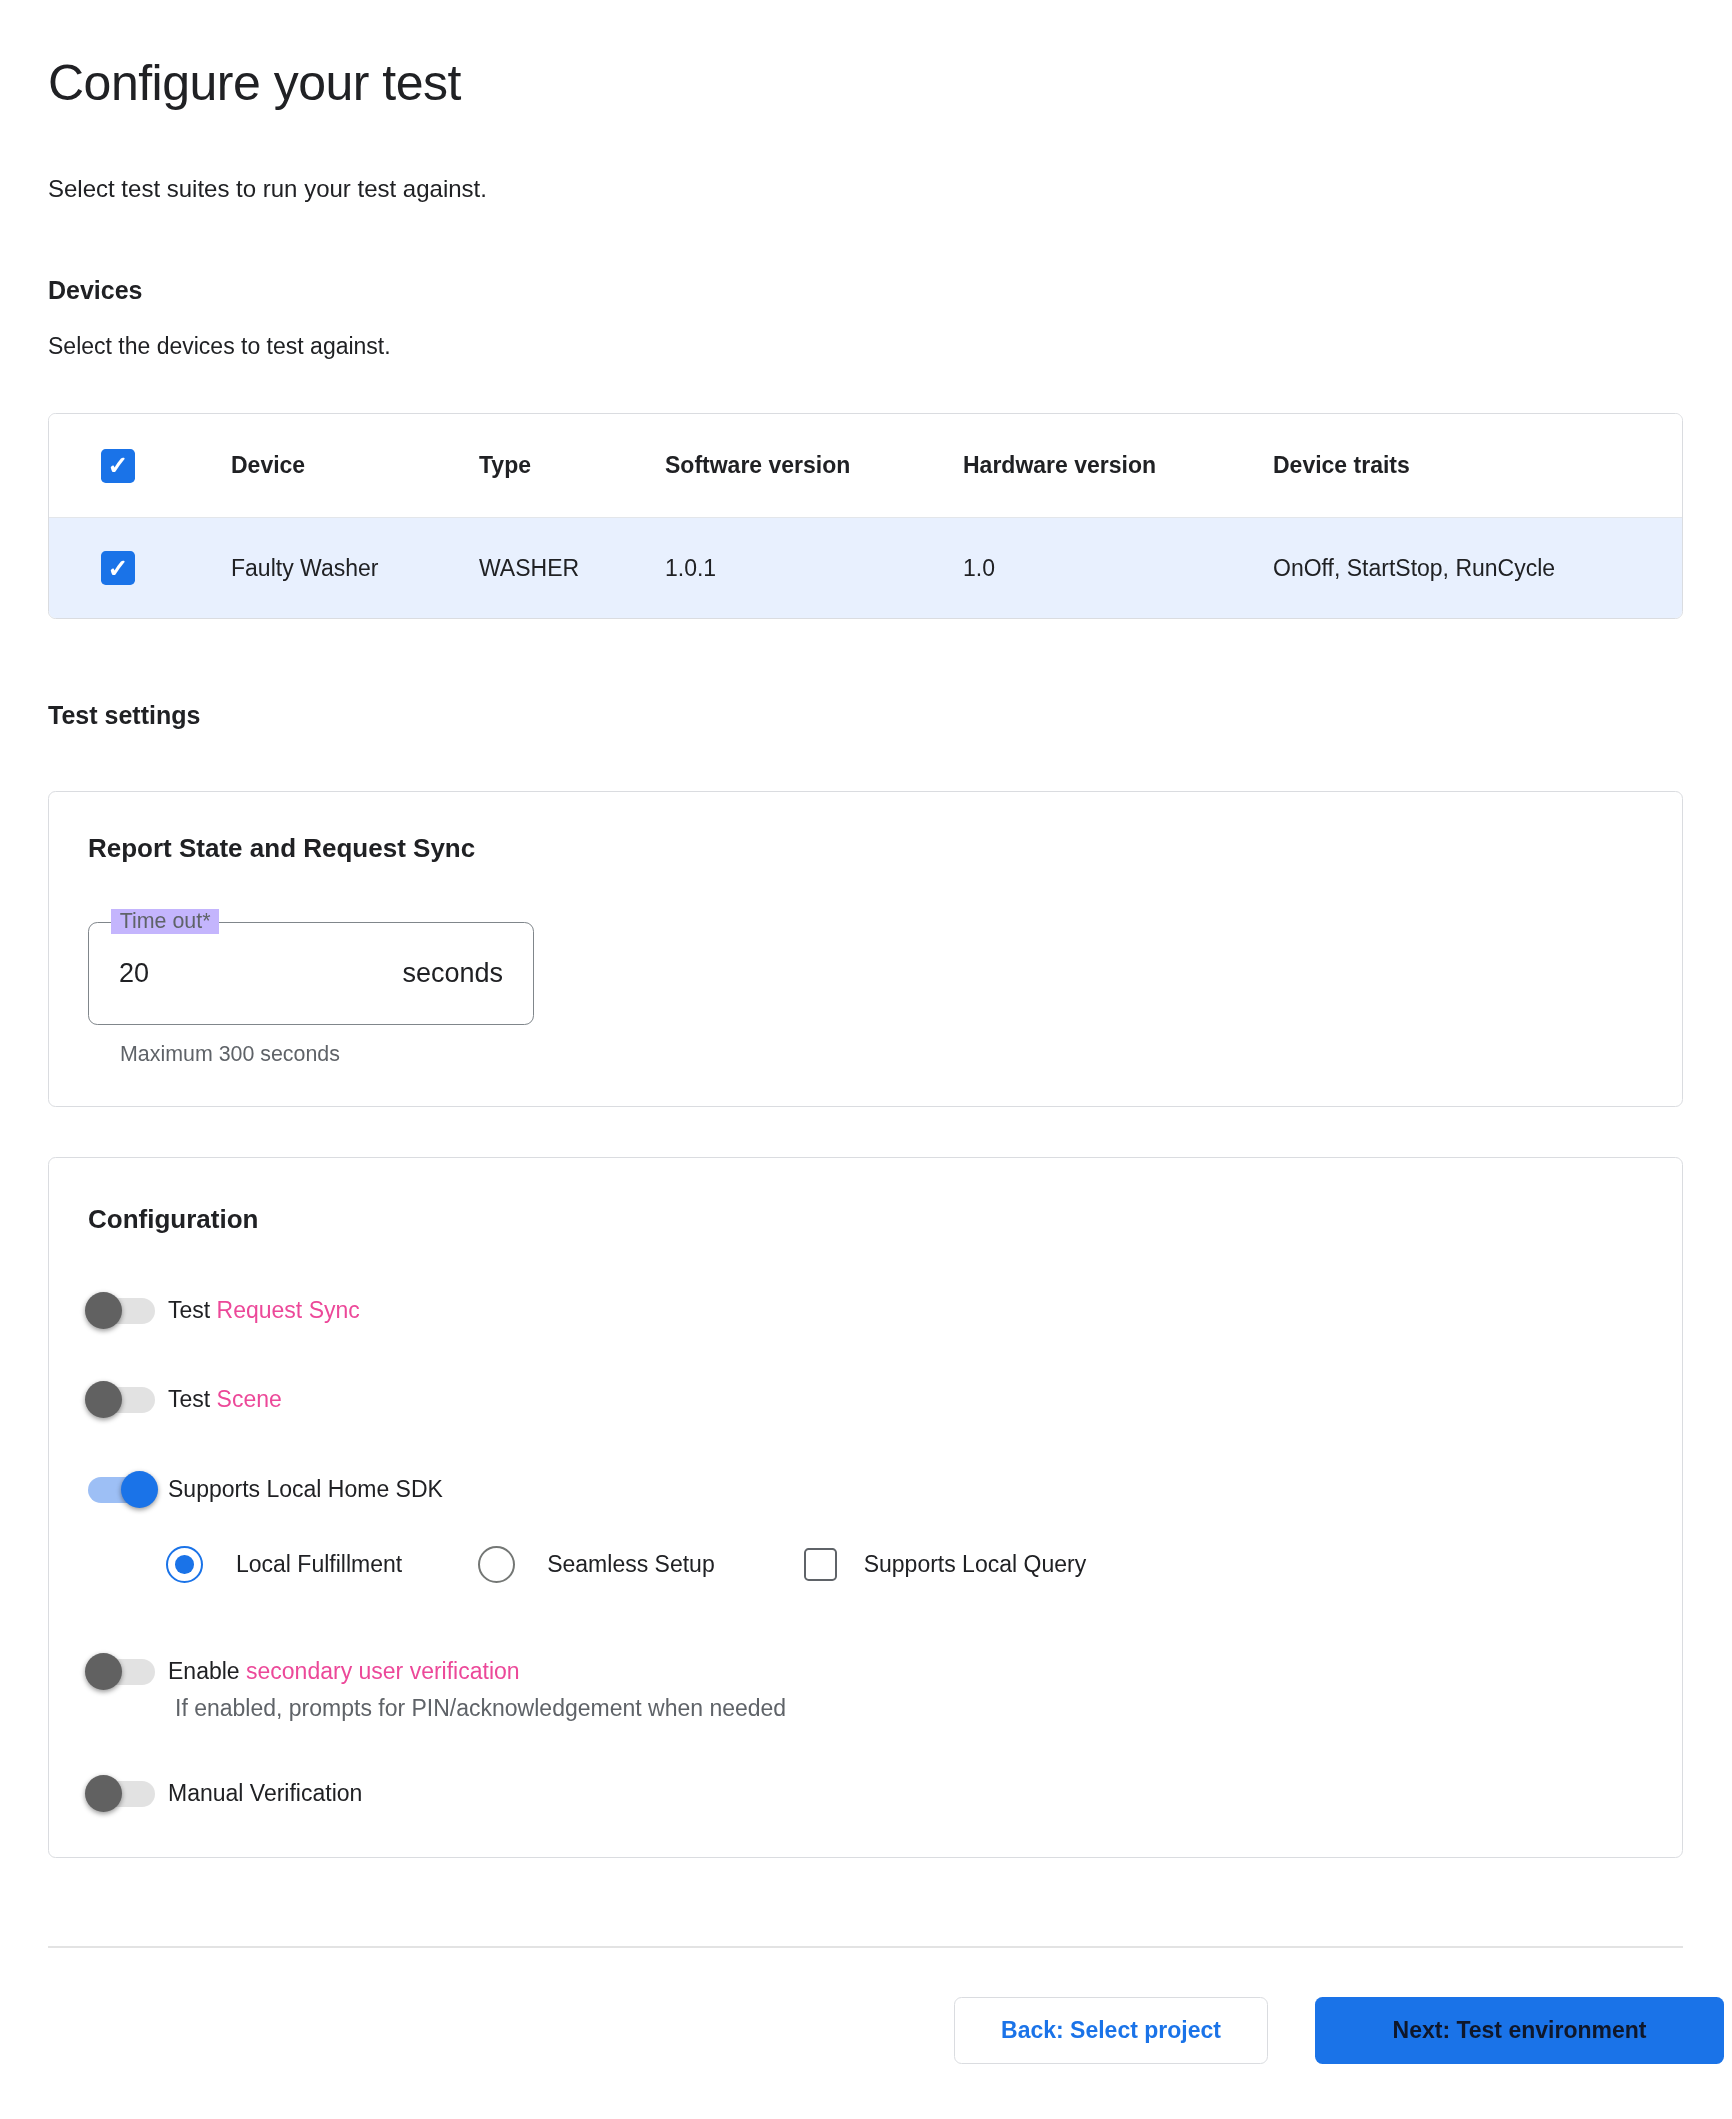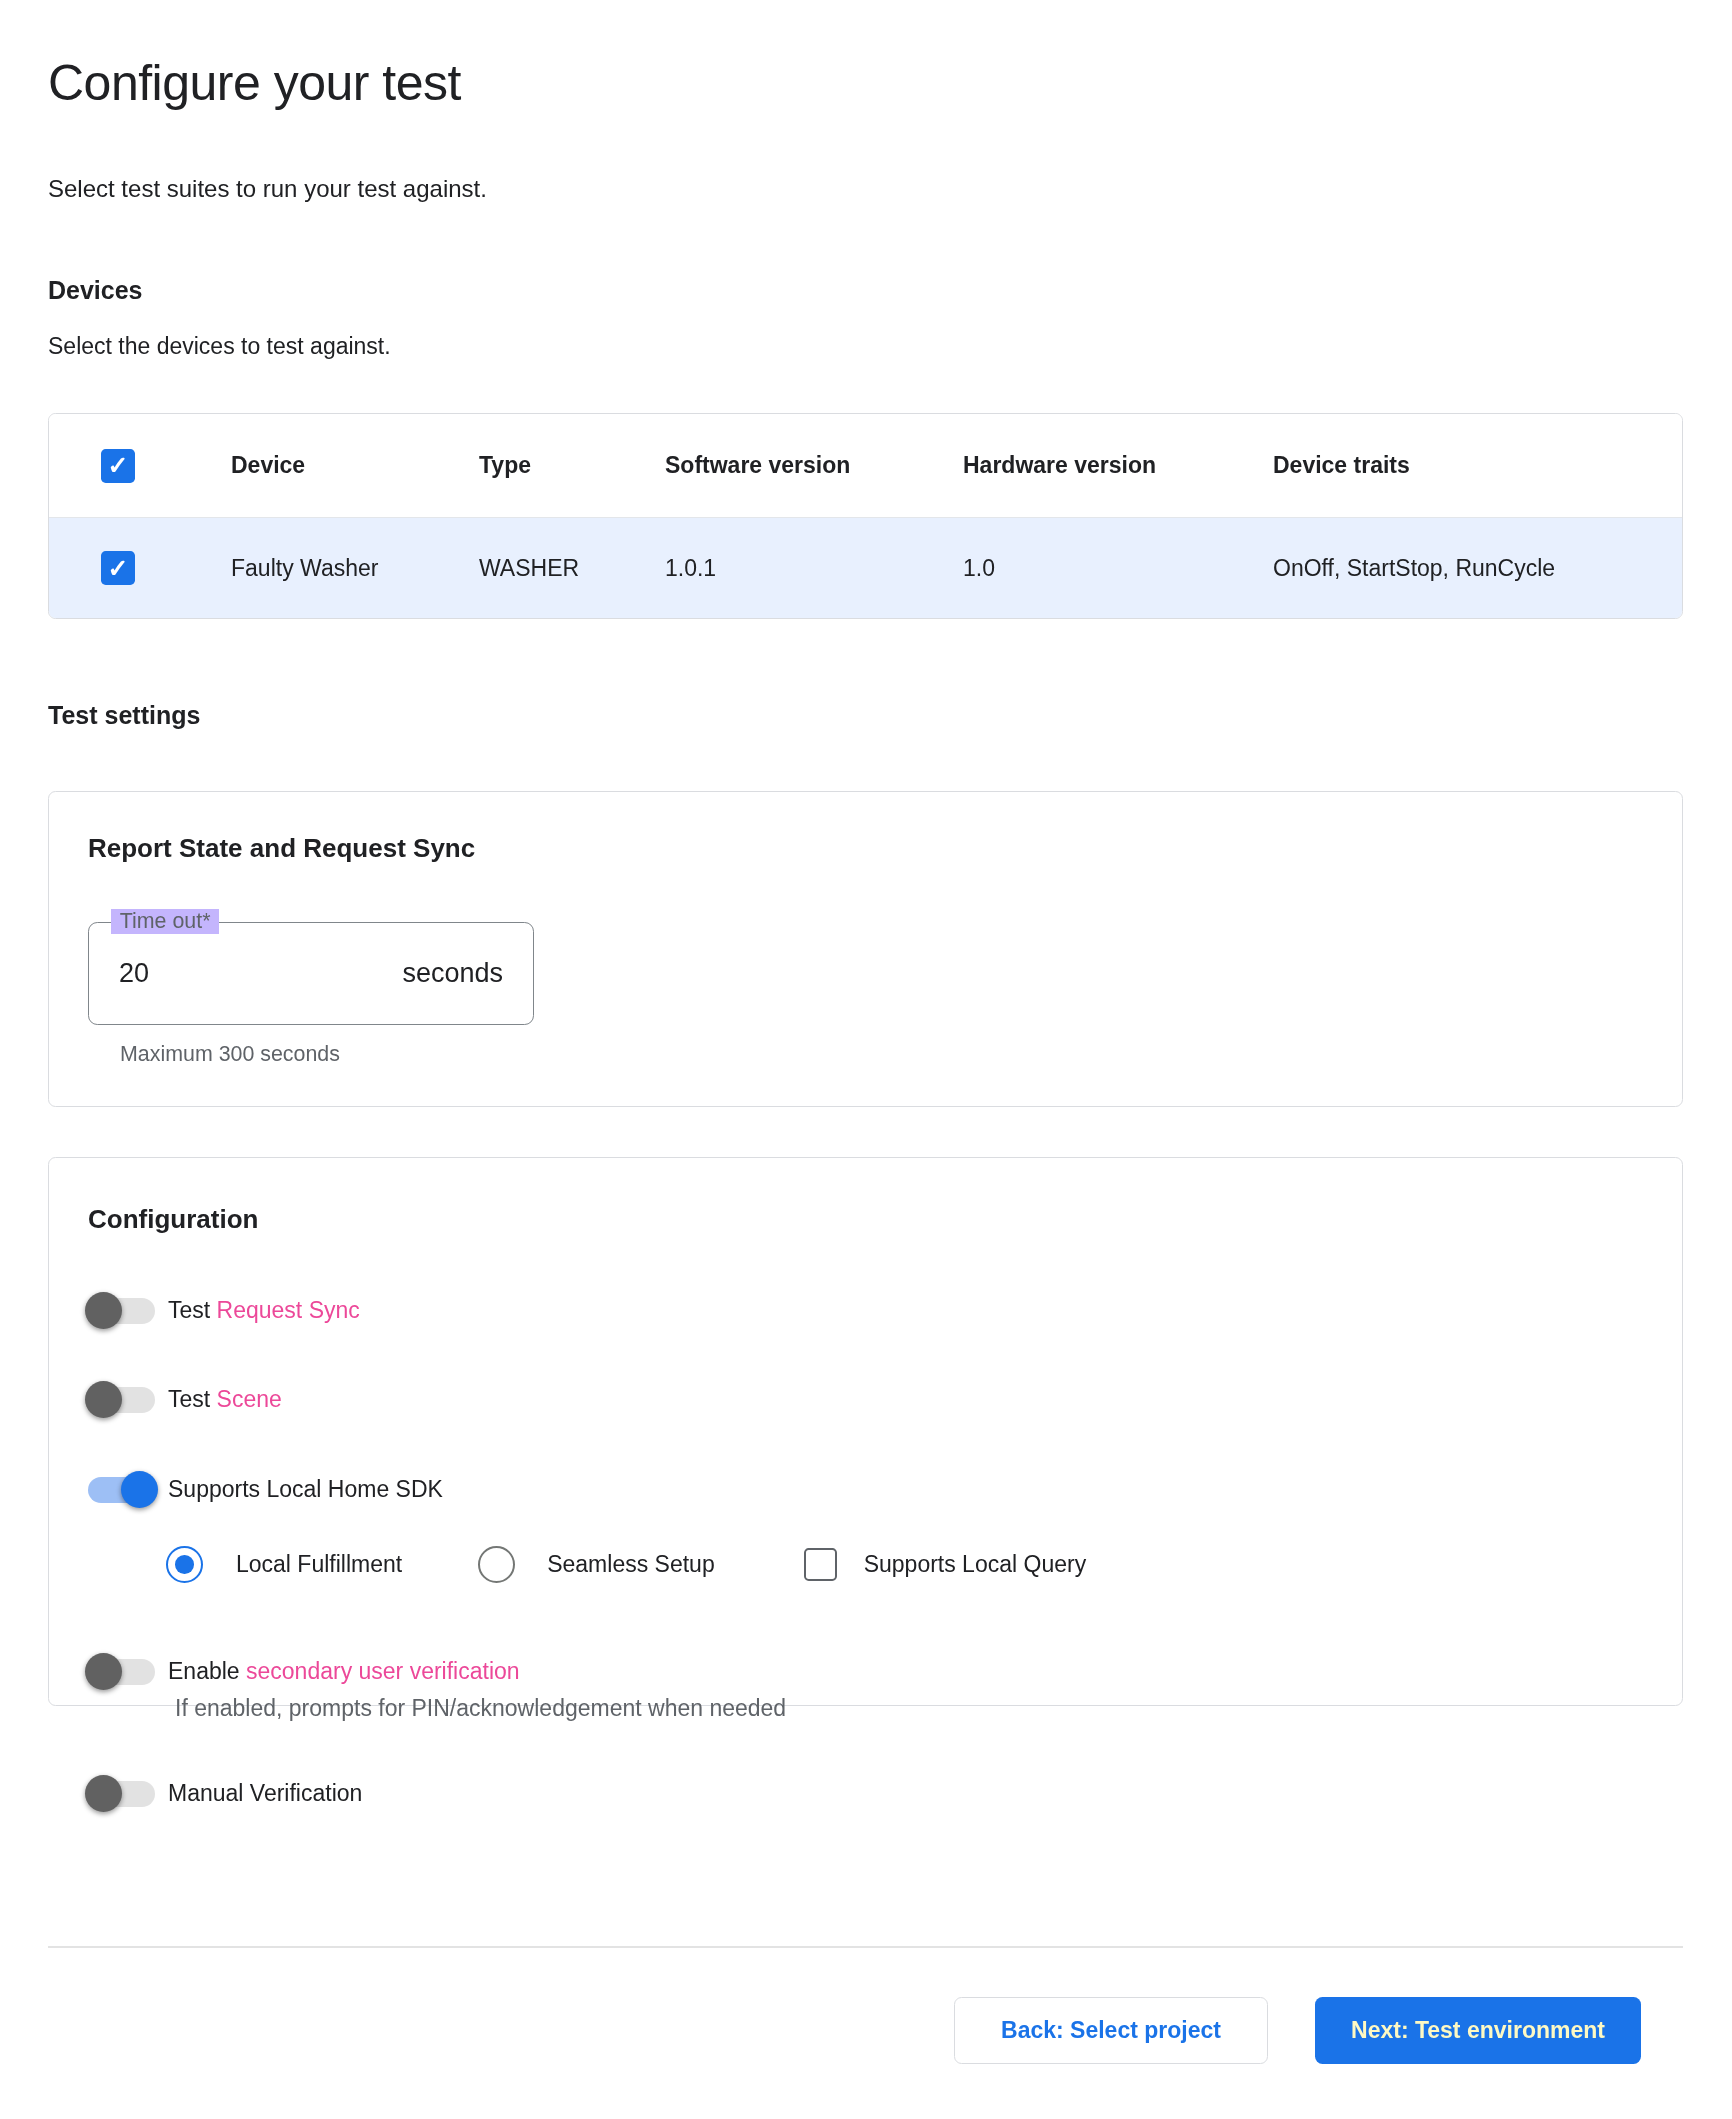--- a/index.html
+++ b/index.html
@@ -18,21 +18,21 @@
   .device-table { position:absolute; left:48px; top:413px; width:1635px; border:0.9px solid #dadce0; border-radius:7.5px; overflow:hidden; background:#fff; }
   .t-head, .t-row { display:grid; grid-template-columns:182px 248px 186px 298px 310px 1fr; align-items:center; }
   .t-head { height:104px; background:#fff; border-bottom:0.9px solid #e3e6ea; font-weight:700; font-size:23px; }
   .t-row { height:100px; background:#e8f0fe; font-size:23px; }
   .cbx { width:34px; height:34px; margin-left:52px; border-radius:4.7px; background:#1a73e8; color:#fff; display:flex; align-items:center; justify-content:center; font-size:25px; font-weight:700; cursor:pointer; }
 
   
   .test-settings-heading { top:701px; }
   .card { position:absolute; left:48px; width:1635px; background:#fff; border:0.9px solid #dadce0; border-radius:7.5px; }
   .card-report { top:791px; height:316px; }
-  .card-config { top:1157px; height:549px; }
+  .card-config { top:1157px; height:701px; }
   .card-title { position:absolute; left:39px; font-size:26px; font-weight:700; color:#202124; }
 
   
   .field { position:absolute; left:39px; top:130px; width:446px; height:103px; border:1.9px solid #80868b; border-radius:9.3px; display:flex; align-items:center; justify-content:space-between; padding:0 30px; background:#fff; }
   .field-label { position:absolute; top:-14px; left:22.4px; background:#c4b5fd; padding:0 8.4px; font-size:21.4px; color:#5f6368; }
   .field input { border:none; outline:none; font-size:27px; color:#202124; width:186px; font-family:"Liberation Sans", sans-serif; background:transparent; }
   .field .suffix { font-size:27px; color:#202124; }
   .field-helper { position:absolute; left:71px; top:250px; font-size:21.4px; color:#5f6368; }
 
   
@@ -51,21 +51,21 @@
   .radio.selected { border-color:#1a73e8; }
   .radio.selected::after { content:""; position:absolute; left:50%; top:50%; width:18.6px; height:18.6px; margin:-9.3px 0 0 -9.3px; border-radius:50%; background:#1a73e8; }
   .sq-checkbox { width:33px; height:33px; border:2.8px solid #5f6368; border-radius:4.7px; background:#fff; cursor:pointer; flex:0 0 33px; }
 
   .row-helper { position:absolute; left:126px; top:537px; font-size:23px; color:#5f6368; }
 
   
   .divider { position:absolute; left:48px; top:1946px; width:1635px; height:1.9px; background:#e3e3e3; }
   .btn { position:absolute; top:1997px; height:67px; border-radius:7.5px; font-size:23px; font-weight:700; display:flex; align-items:center; justify-content:center; cursor:pointer; font-family:"Liberation Sans", sans-serif; }
   .btn-back { left:954px; width:314px; background:#fff; border:1.9px solid #dadce0; color:#1a73e8; }
-  .btn-next { left:1315px; width:326px; background:#1a73e8; border:none; color:#fef9c3; }
+  .btn-next { left:1315px; width:409px; background:#1a73e8; border:none; color:#0f172a; }
 </style>
 </head>
 <body>
 
 <div class="page">
 
   <h1 class="page-title">Configure your test</h1>
   <p class="page-subtitle">Select test suites to run your test against.</p>
 
   <h2 class="section-heading devices-heading">Devices</h2>

